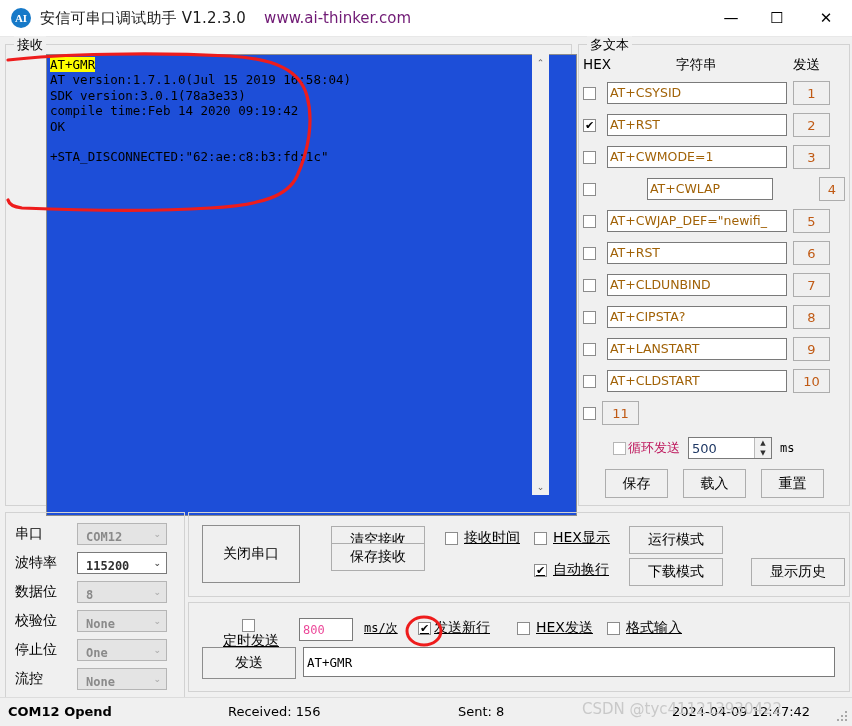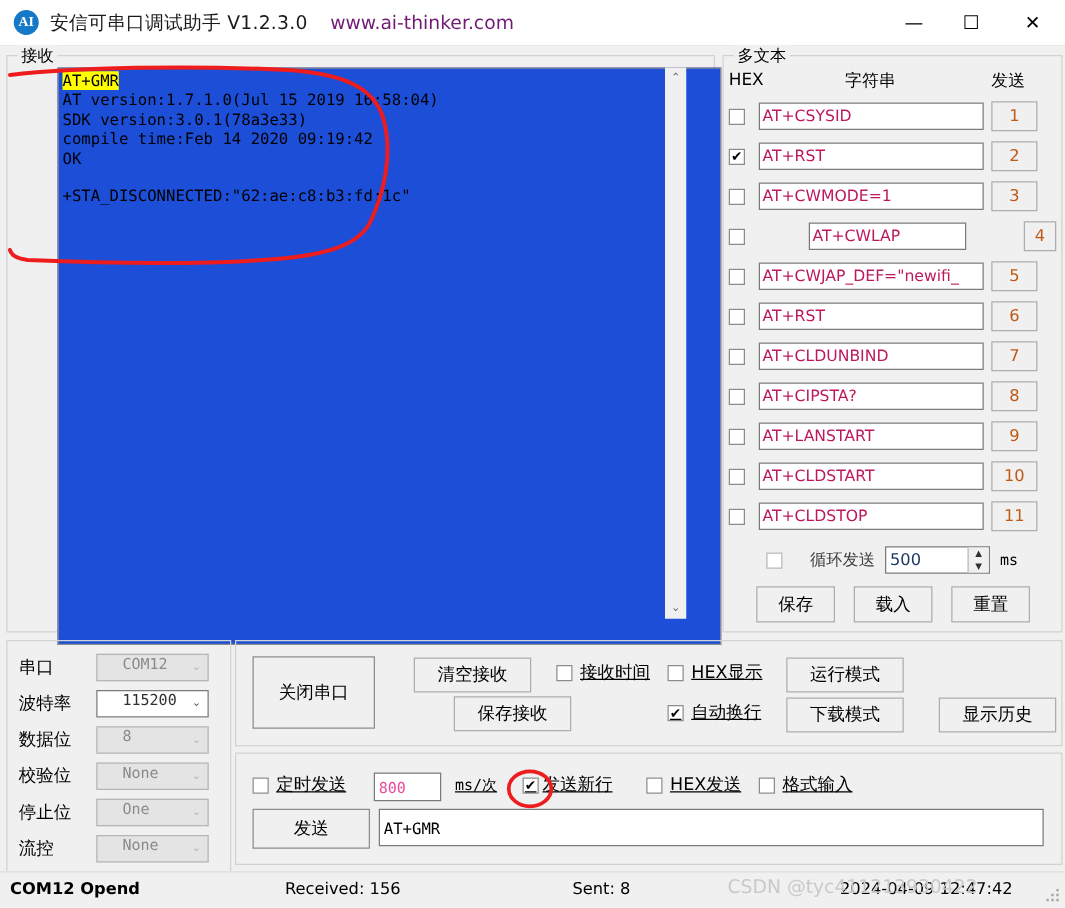--- a/index.html
+++ b/index.html
@@ -156,21 +156,21 @@
   }
   .cb.dis { border-color: #b5b5b5; }
   .mt-input {
     margin-left: 11px;
     width: 180px; height: 22px;
     border: 1px solid #7a7a7a;
     background: #fff;
     box-sizing: border-box;
     font-family: "DejaVu Sans", sans-serif;
     font-size: 12.5px;
-    color: #be185d;
+    color: #a16207;
     padding: 0 2px;
     line-height: 20px;
     overflow: hidden;
     white-space: nowrap;
   }
   .mt-btn {
     margin-left: 6px;
     width: 37px; height: 24px;
     border: 1px solid #adadad;
     background: #f0f0f0;
@@ -179,21 +179,21 @@
     font-size: 13px;
     color: #c05a14;
     font-family: "DejaVu Sans", sans-serif;
   }
 
   .loop-row {
     position: absolute; left: 34px; top: 392px;
     display: flex; align-items: center;
   }
   .loop-label {
-    margin-left: 22px; font-size: 13px; color: #404040;
+    margin-left: 2px; font-size: 13px; color: #be185d;
     font-family: "DejaVu Sans", sans-serif;
   }
   .spin {
     margin-left: 8px;
     width: 84px; height: 22px;
     border: 1px solid #7a7a7a;
     background: #fff;
     box-sizing: border-box;
     display: flex; align-items: center;
     position: relative;
@@ -244,26 +244,27 @@
     width: 62px;
     font-size: 14px;
     font-family: "DejaVu Sans", sans-serif;
     color: #000;
   }
   .combo {
     width: 90px; height: 22px;
     border: 1px solid #b5b5b5;
     background: #e4e4e4;
     box-sizing: border-box;
-    display: flex; align-items: flex-start;
+    display: flex; align-items: flex-end;
     position: relative;
     font-family: "DejaVu Sans Mono", monospace;
     font-size: 12px;
     color: #8a8a8a;
-    padding-left: 20px;
+    padding-left: 8px;
+    font-weight: bold;
   }
   .combo.enabled {
     background: #fff;
     border-color: #7a7a7a;
     color: #303030;
   }
   .combo .caret {
     position: absolute; right: 5px; top: 50%;
     transform: translateY(-50%);
     font-size: 9px;
@@ -465,21 +466,20 @@
           <div class="mt-input">AT+LANSTART</div>
           <div class="mt-btn">9</div>
         </div>
         <div class="mt-row" style="top: 324px;">
           <span class="cb"></span>
           <div class="mt-input">AT+CLDSTART</div>
           <div class="mt-btn">10</div>
         </div>
         <div class="mt-row" style="top: 356px;">
           <span class="cb"></span>
-          <div class="mt-input">AT+CLDSTOP</div>
           <div class="mt-btn">11</div>
         </div>
       </div>
 
     <div class="loop-row">
       <span class="cb dis"></span>
       <span class="loop-label">循环发送</span>
       <span class="spin">
         <span class="spin-val">500</span>
         <span class="spin-btns">
@@ -540,42 +540,42 @@
             <span>None</span>
             <span class="caret">⌄</span>
           </div>
         </div>
       </div>
   </div>
 
   <div class="group" id="ctl-group">
     <div class="big-btn">关闭串口</div>
     <div class="sm-btn" style="left:142px; top:13px;">清空接收</div>
-    <div class="sm-btn" style="left:142px; top:44px;margin-left:32px;">保存接收</div>
+    <div class="sm-btn" style="left:142px; top:30px;">保存接收</div>
 
     <div class="chk-inline" style="left:256px; top:16px;">
       <span class="cb"></span>
       <span class="lbl">接收时间</span>
     </div>
     <div class="chk-inline" style="left:345px; top:16px;">
       <span class="cb"></span>
       <span class="lbl">HEX显示</span>
     </div>
     <div class="chk-inline" style="left:345px; top:48px;">
       <span class="cb">✔</span>
       <span class="lbl">自动换行</span>
     </div>
 
     <div class="sm-btn" style="left:440px; top:13px;">运行模式</div>
     <div class="sm-btn" style="left:440px; top:45px;">下载模式</div>
     <div class="sm-btn" style="left:562px; top:45px;">显示历史</div>
   </div>
 
   <div class="group" id="send-group">
-    <div class="chk-inline" style="left:13px; top:16px;">
+    <div class="chk-inline" style="left:28px; top:16px;flex-direction:column;">
       <span class="cb"></span>
       <span class="lbl">定时发送</span>
     </div>
     <div class="ms-input" style="left:110px; top:15px;">800</div>
     <div class="chk-inline" style="left:175px; top:17px;">
       <span class="lbl" style="margin-left:0; font-family:'DejaVu Sans Mono', monospace; font-size:12px;">ms/次</span>
     </div>
     <div class="chk-inline" style="left:229px; top:16px;">
       <span class="cb">✔</span>
       <span class="lbl" style="margin-left:3px;">发送新行</span>

